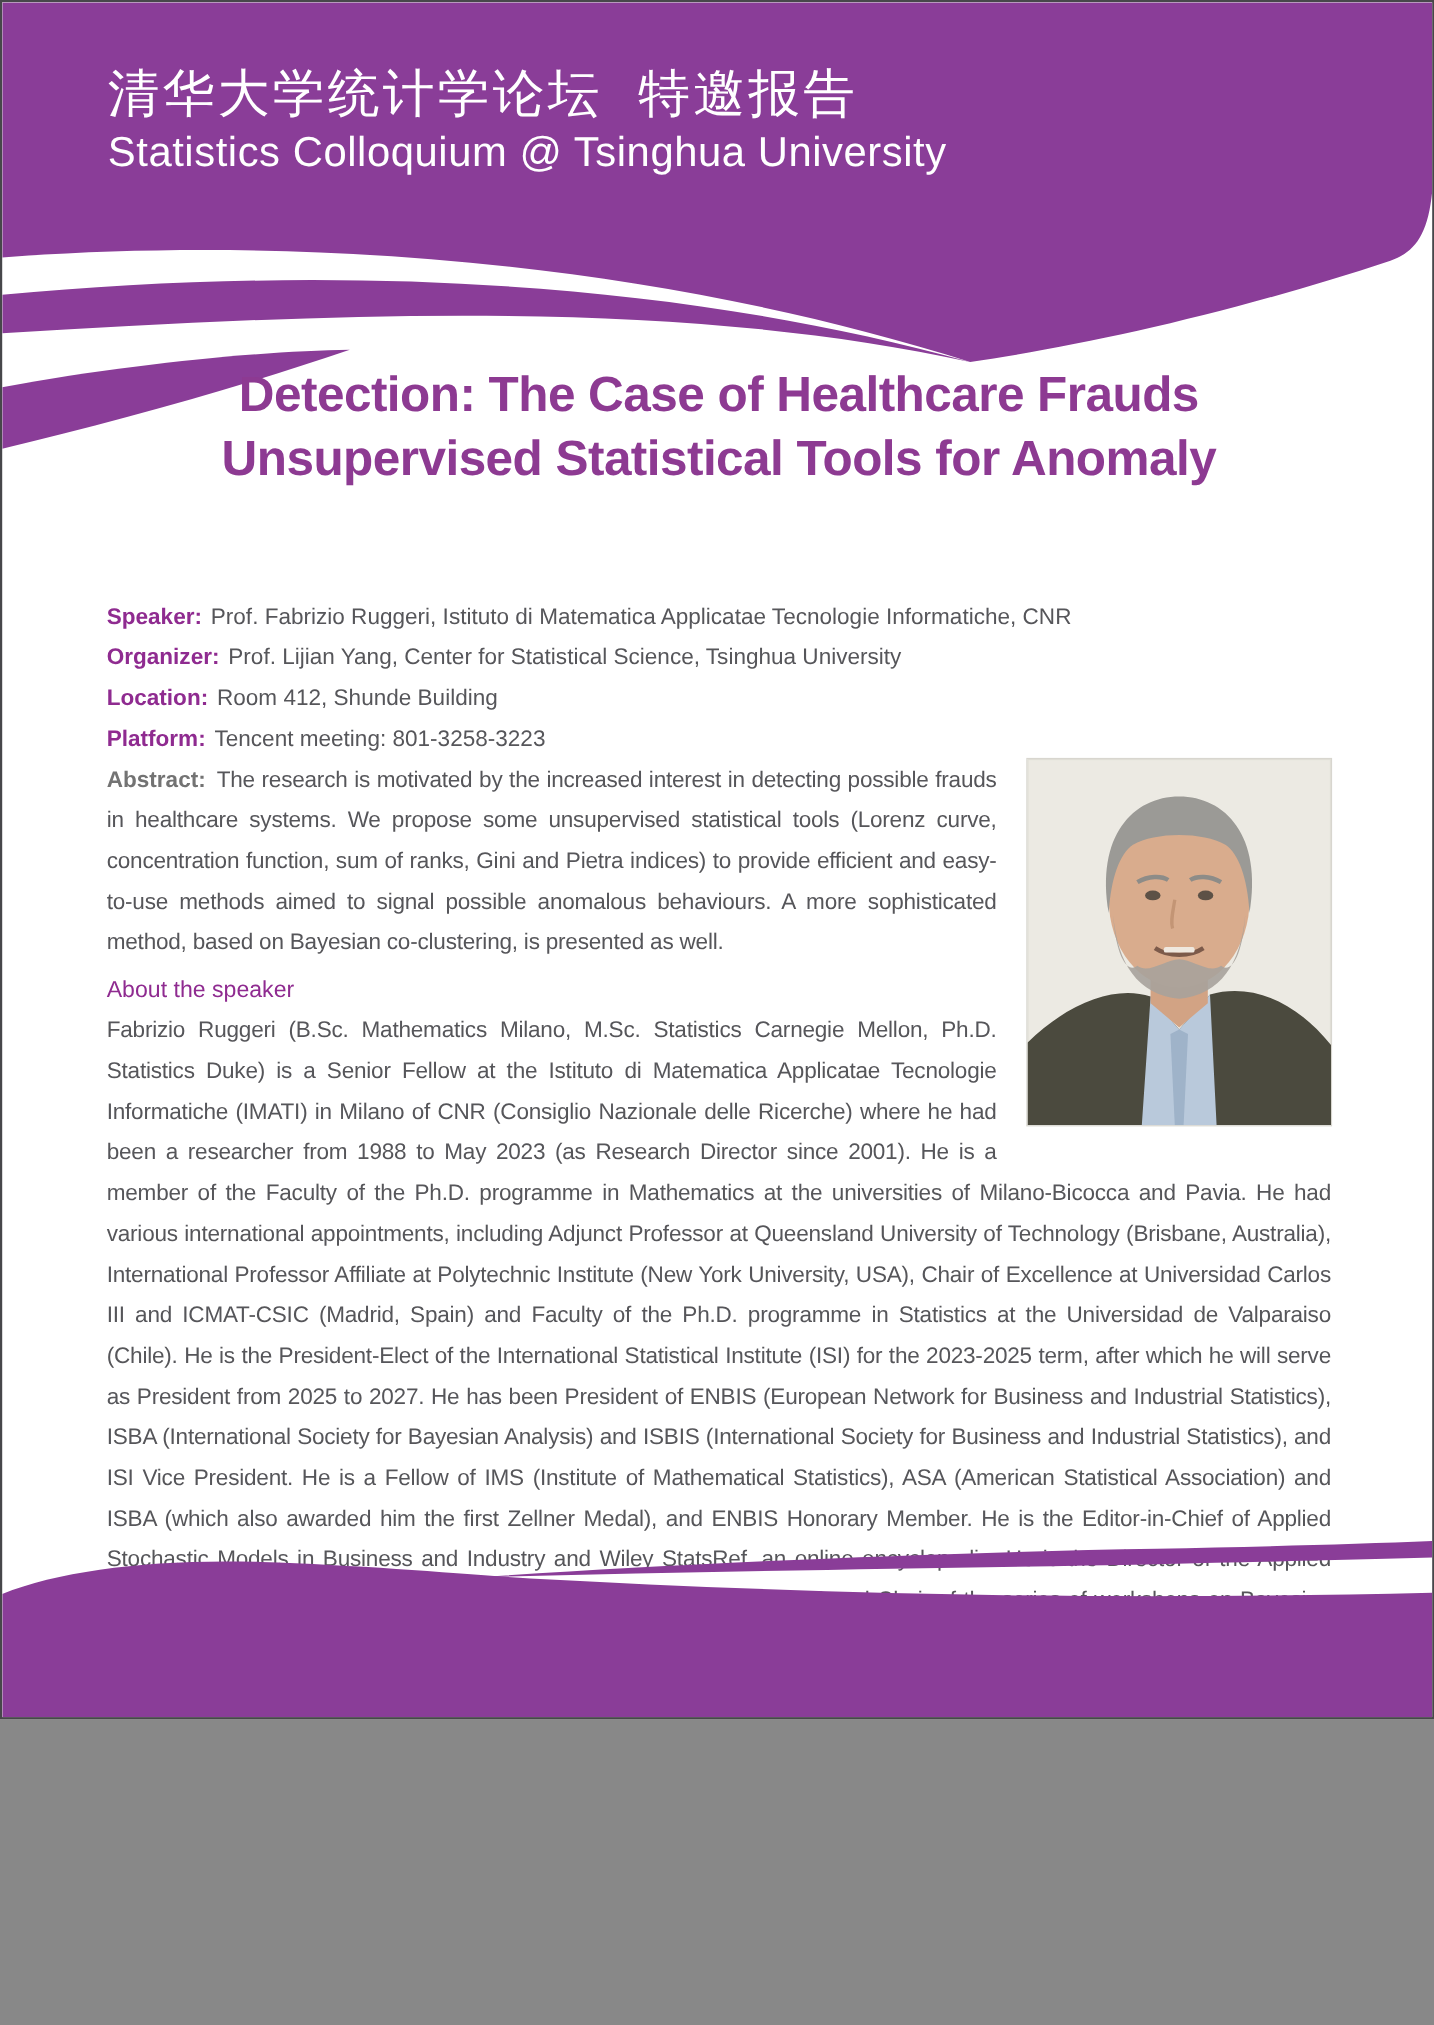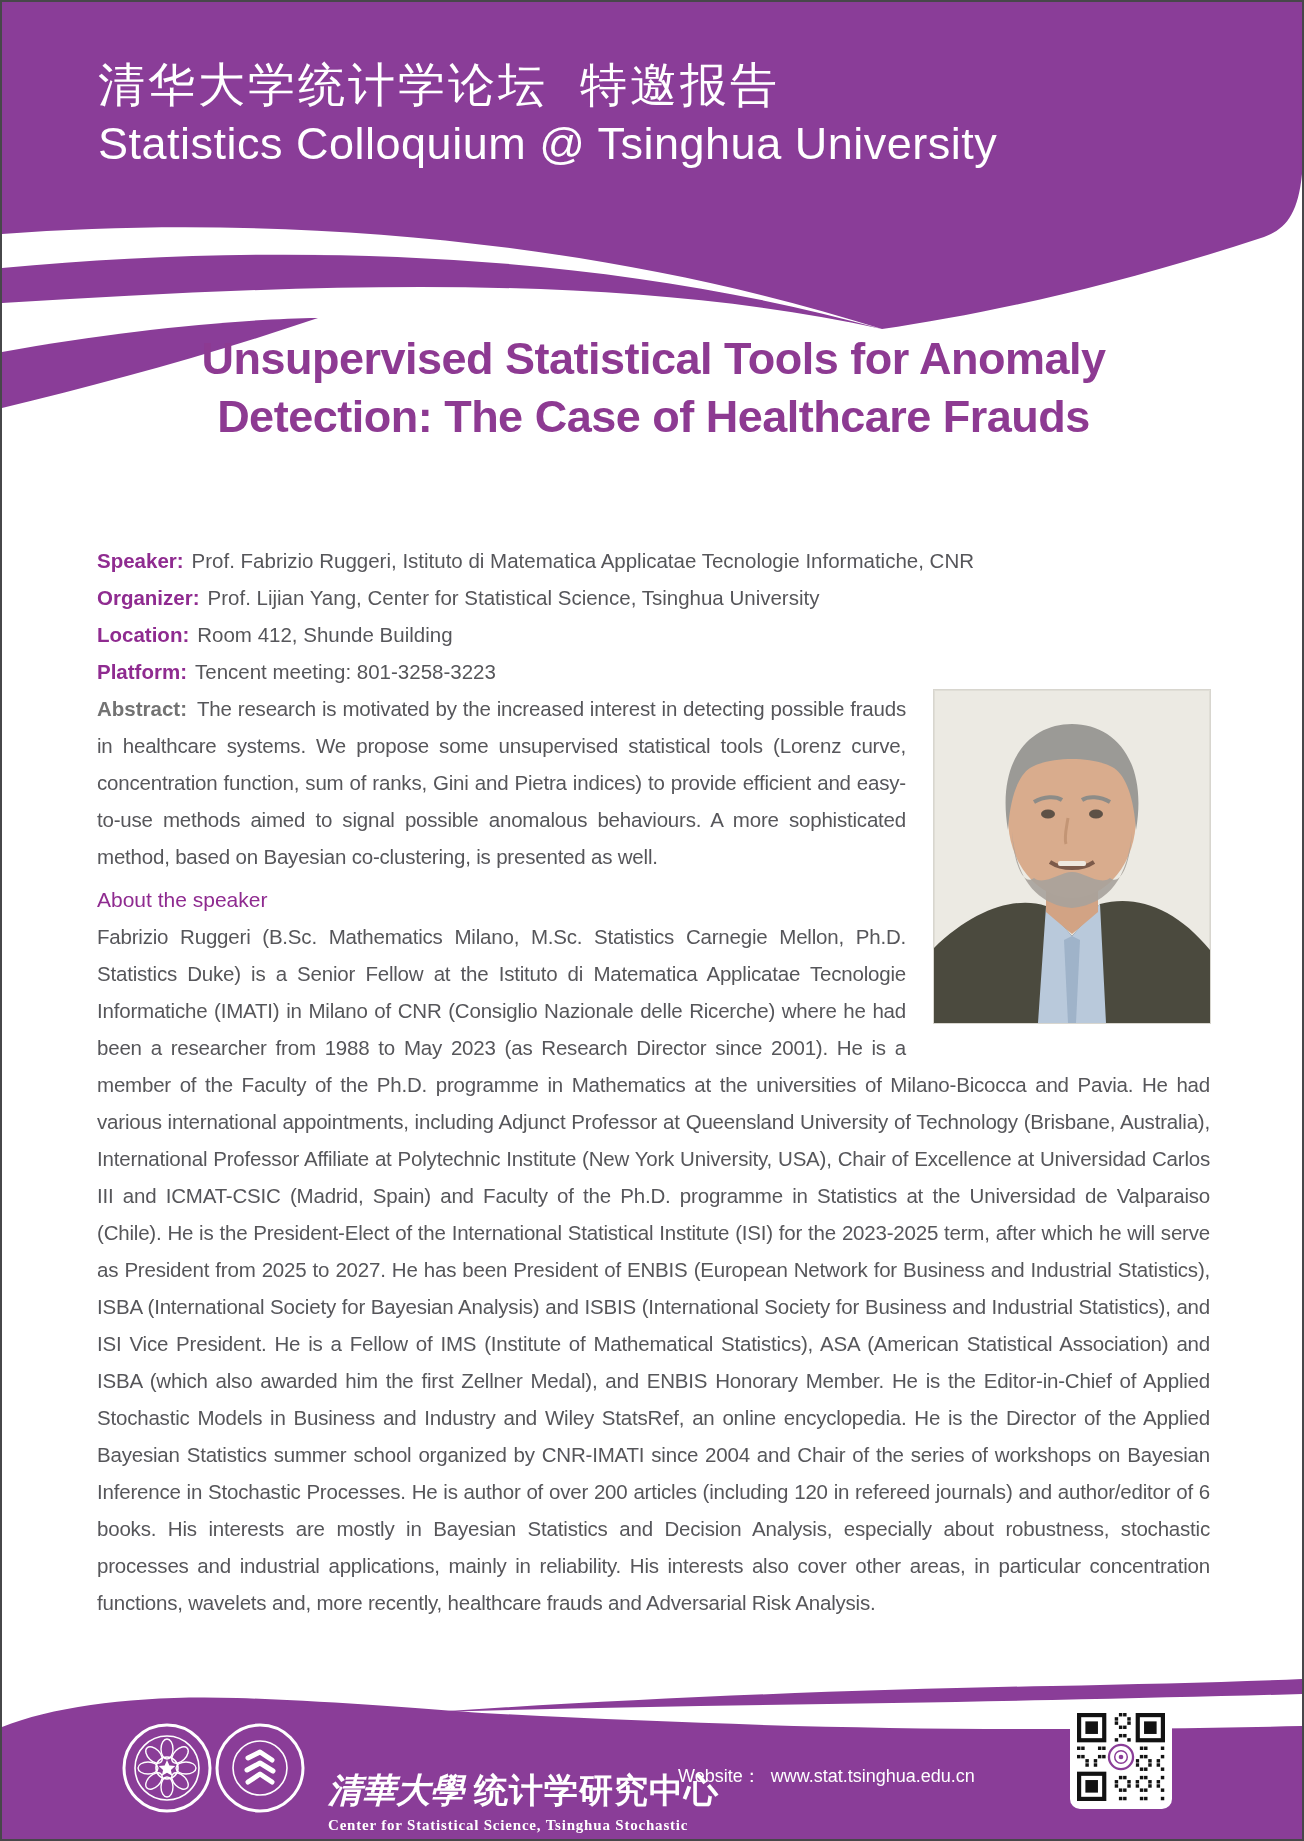--- a/index.html
+++ b/index.html
@@ -1,30 +1,30 @@
 <!DOCTYPE html>
 <html><head>
 <meta charset="utf-8">
 <style>
   html,body{margin:0;padding:0;background:#888;}
   .poster{
-    position:relative;width:1304px;height:1841px;background:#ffffff;
+    position:relative;width:1304px;height:1563px;background:#ffffff;
     border:2px solid #47474a;box-sizing:border-box;overflow:hidden;
     font-family:"Liberation Sans",sans-serif;
   }
   
   .header-art{position:absolute;top:0;left:0;width:1300px;height:560px;display:block;}
   .footer-art{position:absolute;bottom:0;left:0;width:1300px;height:190px;display:block;}
   
   .hdr-zh{
     position:absolute;left:96px;top:52px;color:#fff;font-size:47px;
     letter-spacing:3px;font-weight:400;white-space:pre;
   }
   .hdr-en{
-    position:absolute;left:96px;top:116px;color:#fff;font-size:45px;
+    position:absolute;left:96px;top:116px;color:#fff;font-size:38px;
     font-weight:300;letter-spacing:0.5px;
   }
   
   .content{position:absolute;left:95px;right:92px;top:328px;color:#515155;}
   .talk-title{color:#8d3a92;font-weight:bold;font-size:45px;line-height:58px;
     text-align:center;letter-spacing:-0.5px;margin:0;}
   .details{margin-top:96px;font-size:20.5px;line-height:37px;color:#56565a;}
   .details .lbl{color:#8f2b90;font-weight:bold;margin-right:8px;}
   .speaker-photo{
     float:right;width:276px;height:333px;margin:0 0 14px 28px;
@@ -62,22 +62,22 @@
     <path fill="#8a3d98" d="M0,266 C300,238 610,252 880,327 C610,268 300,283 0,301 Z"></path>
     <path fill="#8a3d98" d="M0,350 C120,328 240,317 316,316 C210,352 100,382 0,406 Z"></path>
   </svg>
 
   <div class="hdr-zh">清华大学统计学论坛  特邀报告</div>
   <div class="hdr-en">Statistics Colloquium @ Tsinghua University</div>
 
   <div class="content">
 
     <h1 class="talk-title">
+      <div>Detection: The Case of Healthcare Frauds</div>
       <div>Unsupervised Statistical Tools for Anomaly</div>
-      <div>Detection: The Case of Healthcare Frauds</div>
     </h1>
 
     <div class="details">
       <div>
         <span class="lbl">Speaker:</span><span>Prof. Fabrizio Ruggeri, Istituto di Matematica Applicatae Tecnologie Informatiche, CNR</span>
       </div>
       <div>
         <span class="lbl">Organizer:</span><span>Prof. Lijian Yang, Center for Statistical Science, Tsinghua University</span>
       </div>
       <div>

